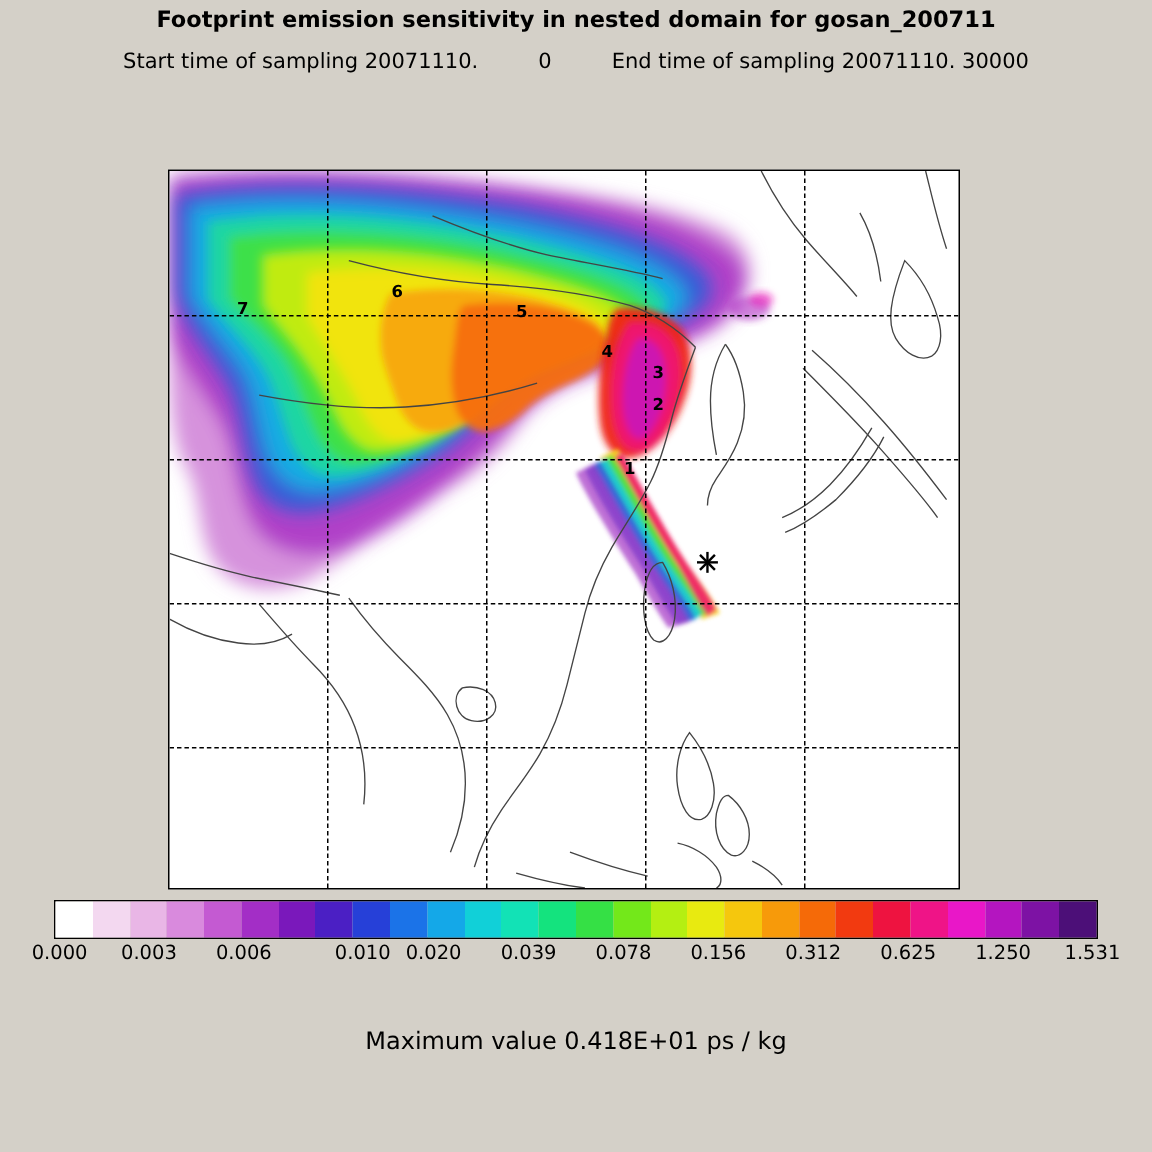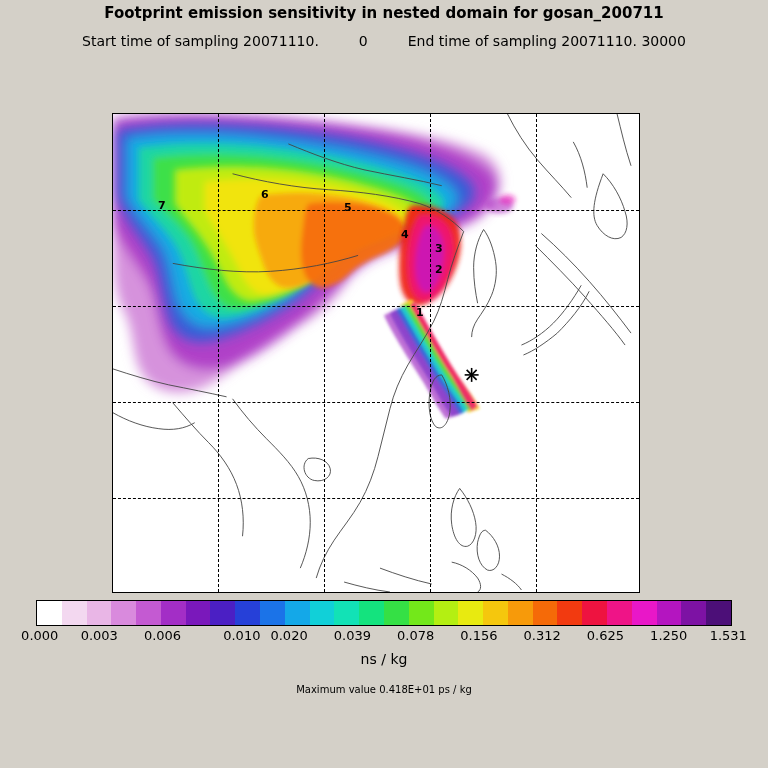--- a/index.html
+++ b/index.html
@@ -44,21 +44,21 @@
   .cbar{
     position:absolute;left:36px;top:600px;width:696px;height:26px;
     border:1px solid #000;box-sizing:border-box;display:flex;
   }
   .cbar div{flex:1 1 0;height:100%;}
   .cbar-labels{
     position:absolute;left:0;top:628px;width:768px;height:16px;font-size:13px;
   }
   .cbar-labels span{position:absolute;transform:translateX(-50%);white-space:nowrap;}
   .cbar-unit{position:absolute;top:651px;left:0;width:768px;text-align:center;font-size:14px;}
-  .maxval{position:absolute;top:684px;left:0;width:768px;text-align:center;font-size:10px;}
+  .maxval{position:absolute;top:684px;left:0;width:768px;text-align:center;font-size:16px;}
 </style>
 </head>
 <body>
 
 <div class="wrap">
 
   <div class="title">Footprint emission sensitivity in nested domain for gosan_200711</div>
 
   <div class="sub1">
     <span>Start time of sampling 20071110.</span><span class="gap2"></span><span>0</span><span class="gap2"></span><span>End time of sampling 20071110. 30000</span>
@@ -287,16 +287,15 @@
       <span style="left: 289.091px;">0.020</span>
       <span style="left: 352.364px; text-align: right;">0.039</span>
       <span style="left: 415.636px;">0.078</span>
       <span style="left: 478.909px;">0.156</span>
       <span style="left: 542.182px;">0.312</span>
       <span style="left: 605.455px;">0.625</span>
       <span style="left: 668.727px;">1.250</span>
       <span style="transform: translateX(-60%); left: 732px;">1.531</span>
     </div>
 
-  <div class="cbar-unit">ns / kg</div>
   <div class="maxval">Maximum value  0.418E+01 ps / kg</div>
 
 </div>
 
 </body></html>

